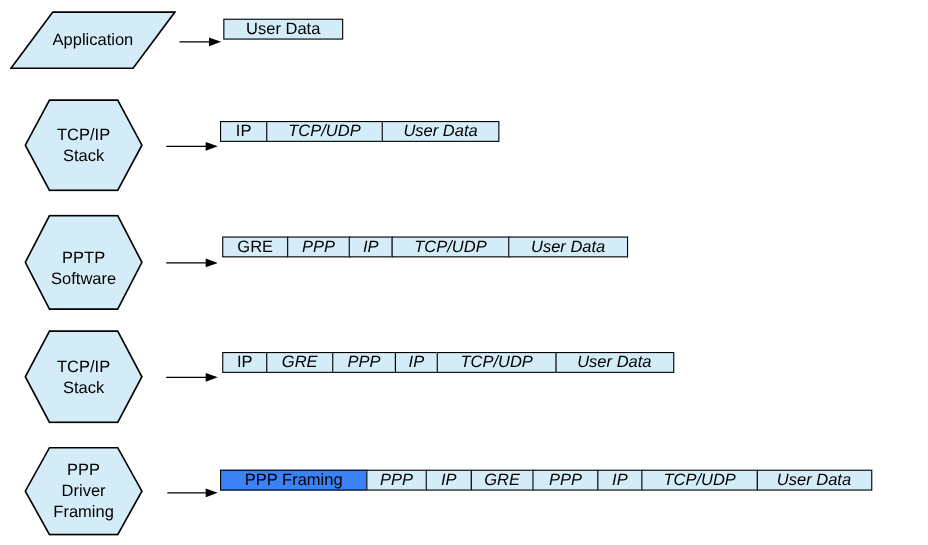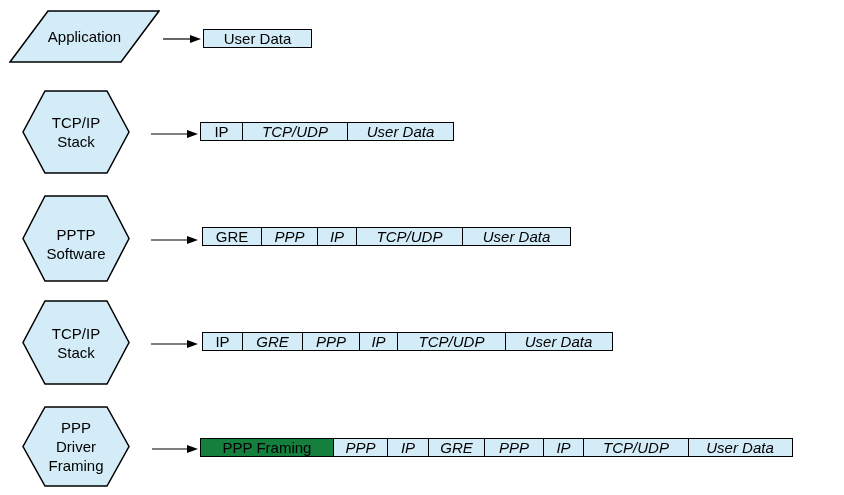--- a/index.html
+++ b/index.html
@@ -40,21 +40,21 @@
     font-size: 15px;
     line-height: 19px;
     pointer-events: none;
   }
   .arrow {
     position: absolute;
   }
   .packet {
     position: absolute;
     display: flex;
-    align-items: center;
+    align-items: flex-start;
   }
   .cell {
     box-sizing: border-box;
     border: 1.5px solid #000000;
     display: flex;
     align-items: center;
     justify-content: center;
     font-size: 15px;
     white-space: nowrap;
     flex: none;
@@ -159,21 +159,21 @@
           <div>PPP</div>
           <div>Driver</div>
           <div>Framing</div>
         </div>
       </div>
       <div class="arrow" style="left: 152px; top: 441px; width: 46px; height: 12px;"><svg width="46" height="12" viewBox="0 0 46 12">
           <line x1="0" y1="6" x2="36" y2="6" stroke="#000000" stroke-width="1.2"></line>
           <polygon points="35,2 46,6 35,10" fill="#000000"></polygon>
         </svg></div>
       <div class="packet" style="left: 200px; top: 427px; height: 41px;">
-        <div class="cell" style="width: 134px; background: #15803d;">PPP Framing</div>
+        <div class="cell" style="width: 134px; background: #3b82f6;">PPP Framing</div>
         <div class="cell" style="width: 56px; background: rgb(211, 236, 248);">PPP</div>
         <div class="cell" style="width: 42px; background: rgb(211, 236, 248);">IP</div>
         <div class="cell" style="width: 58px; background: rgb(211, 236, 248);">GRE</div>
         <div class="cell" style="width: 60px; background: rgb(211, 236, 248);">PPP</div>
         <div class="cell" style="width: 42px; background: rgb(211, 236, 248);">IP</div>
         <div class="cell" style="width: 106px; background: rgb(211, 236, 248);">TCP/UDP</div>
         <div class="cell" style="width: 105px; background: rgb(211, 236, 248);">User Data</div>
       </div>
     </div>
   </div>

